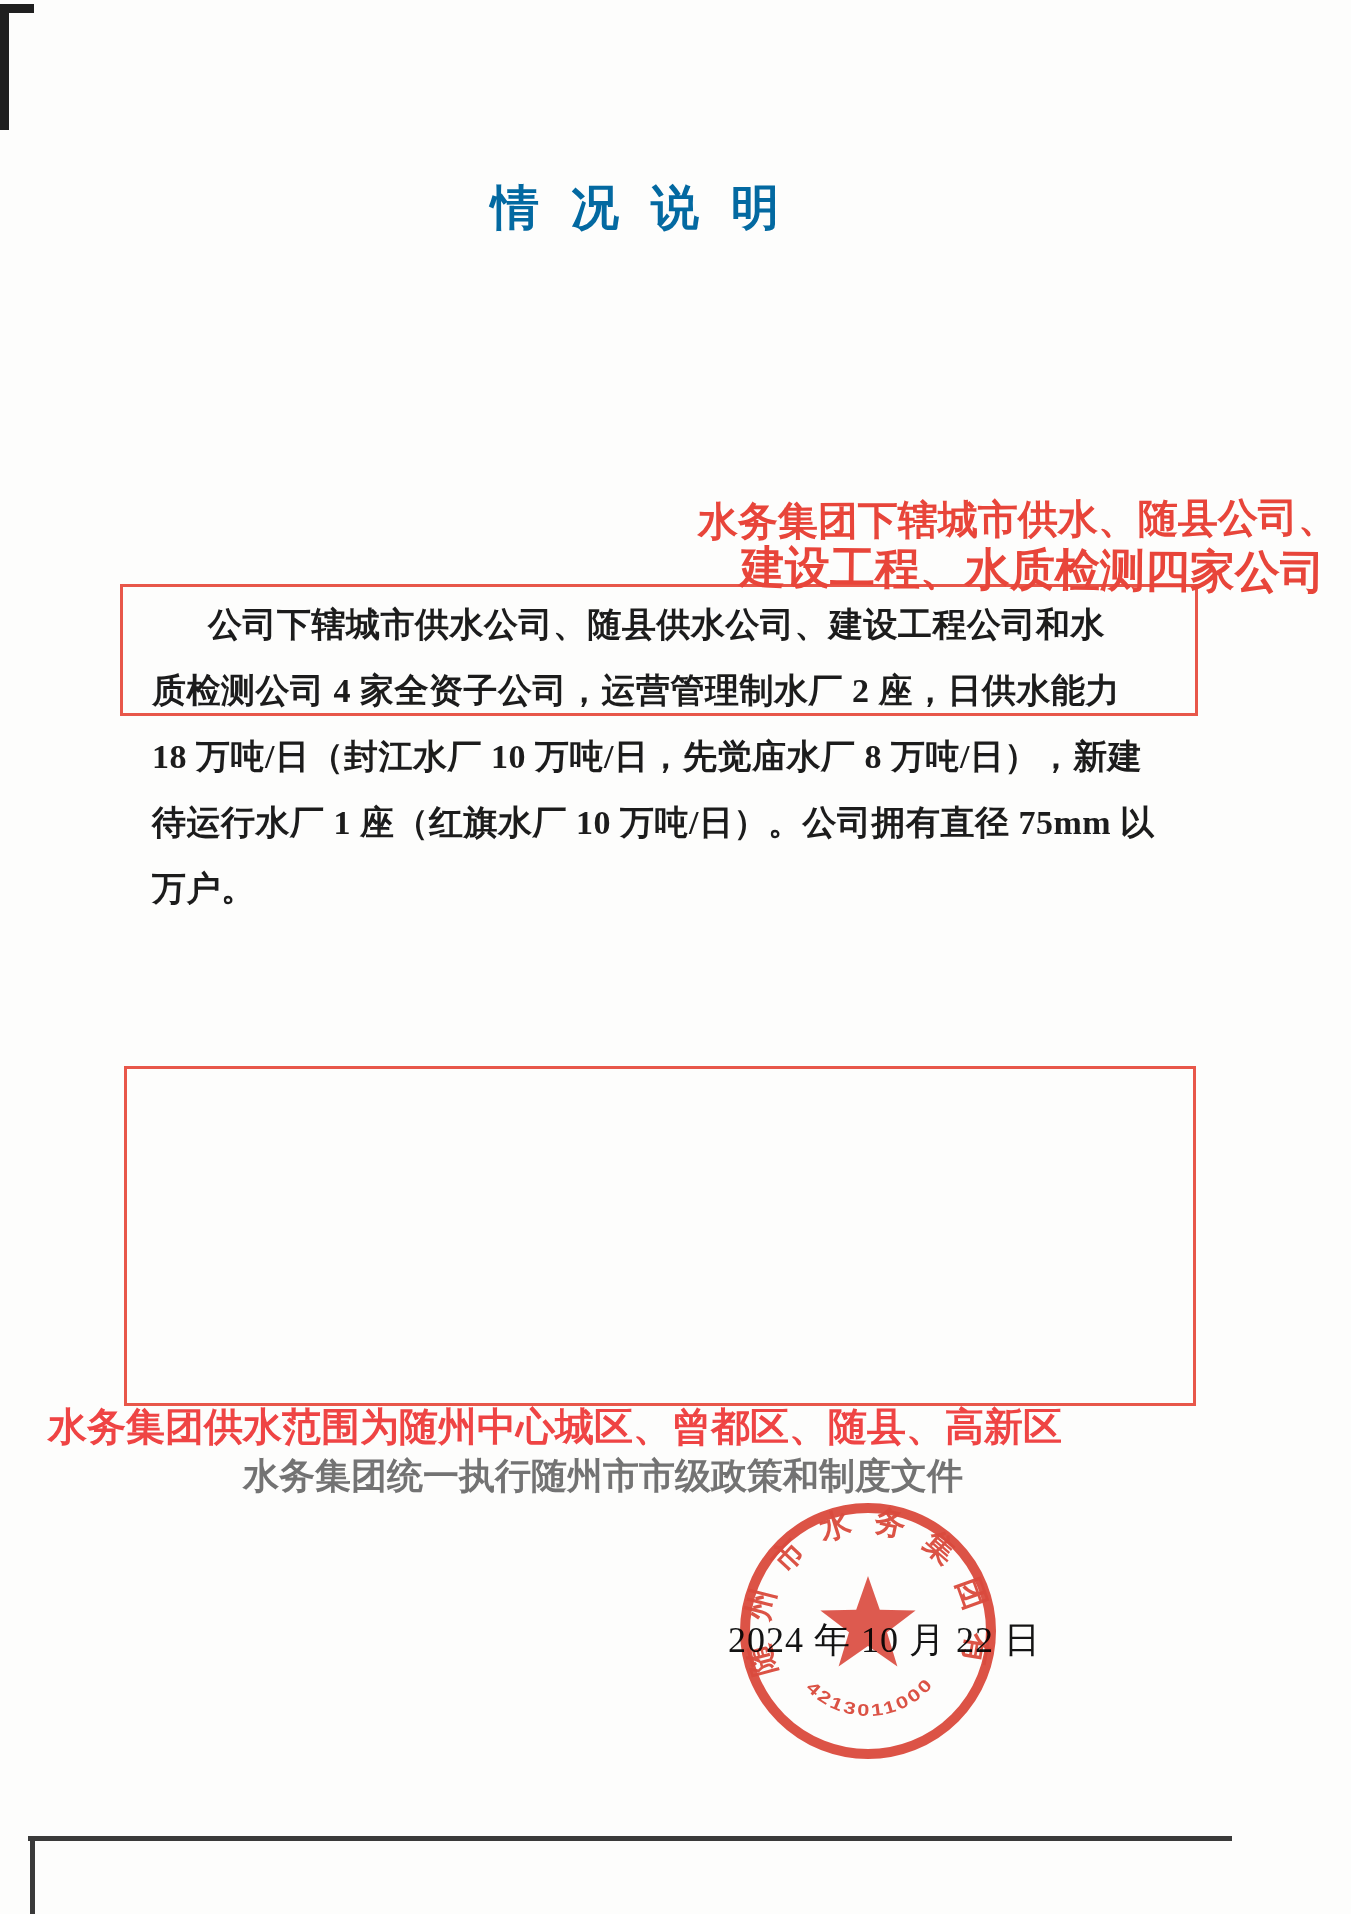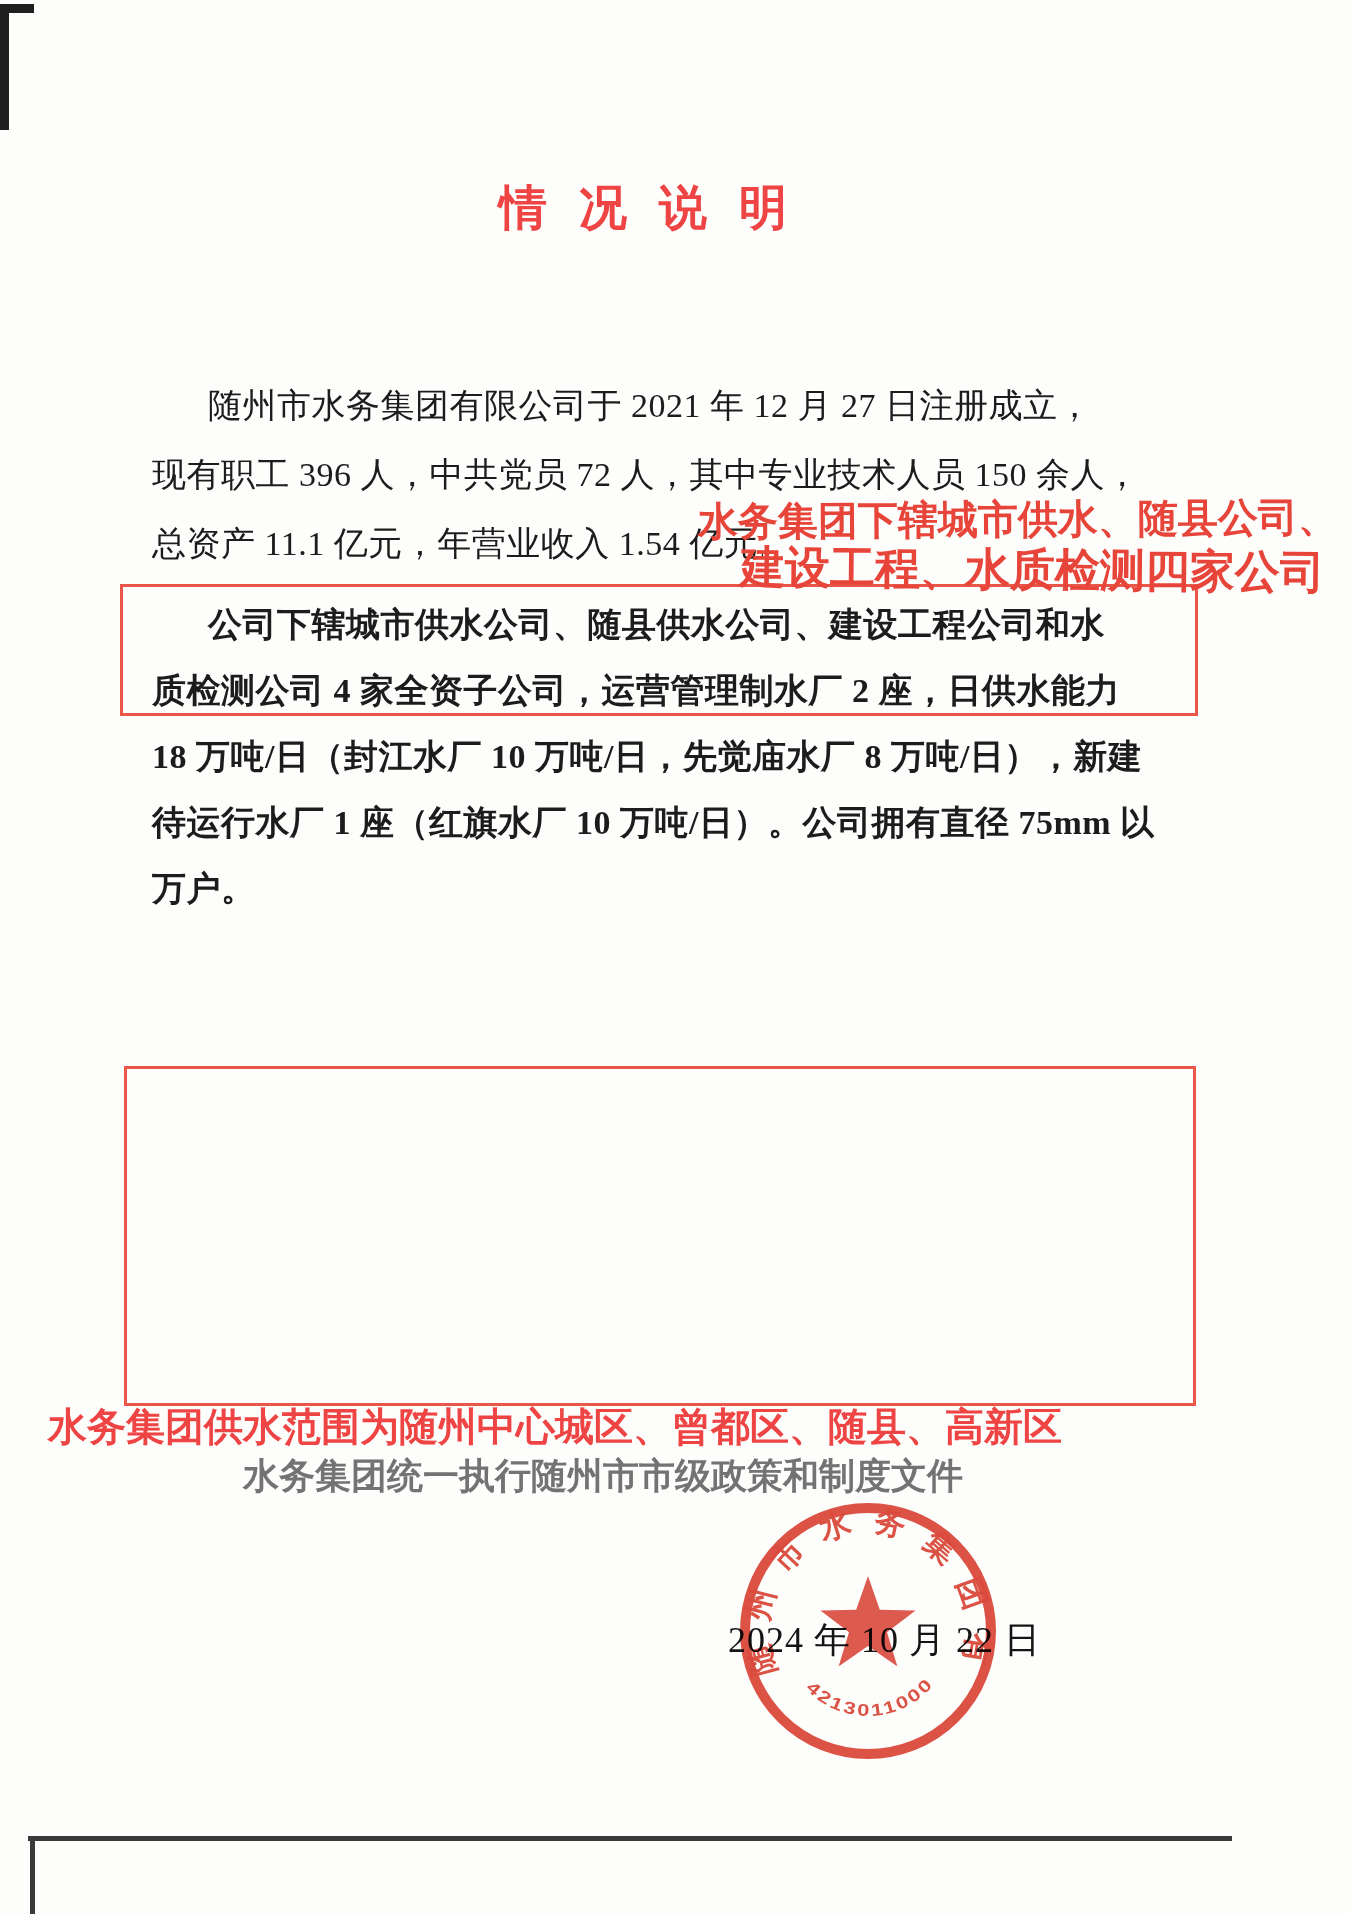--- a/index.html
+++ b/index.html
@@ -14,27 +14,27 @@
   }
   
   .mark{position:absolute;background:#1f1f1f;}
   .mark-tl-v{left:0;top:4px;width:9px;height:126px;}
   .mark-tl-h{left:0;top:4px;width:34px;height:9px;}
   .mark-bottom-h{left:28px;top:1836px;width:1204px;height:5px;background:#3a3a3a;}
   .mark-bottom-v{left:30px;top:1838px;width:5px;height:76px;background:#3a3a3a;}
 
   .title{
     position:absolute;
-    left:348px;top:176px;width:600px;height:64px;
+    left:340px;top:176px;width:600px;height:64px;
     margin:0;
     font-size:48px;font-weight:bold;
     letter-spacing:10px;
     text-align:center;
     white-space:nowrap;
-    color:#ef4444;
+    color:#0369a1;
   }
   .para{position:absolute;left:152px;width:1000px;font-size:34px;line-height:66px;letter-spacing:0.5px;white-space:nowrap;color:#1c1c1c;}
   .para1{top:371px;line-height:69px;}
   .para2{top:592px;font-weight:bold;}
   .para3{top:1062px;}
   .line{white-space:nowrap;}
   .indent{padding-left:56px;}
 
   .annotation{
     position:absolute;
@@ -70,25 +70,20 @@
 
 <div class="page">
 
   <div class="mark mark-tl-v"></div>
   <div class="mark mark-tl-h"></div>
   <div class="mark mark-bottom-h"></div>
   <div class="mark mark-bottom-v"></div>
 
   <h1 class="title">情 况 说 明</h1>
 
-  <div class="para para1">
-    <div class="line indent">随州市水务集团有限公司于 2021 年 12 月 27 日注册成立，</div>
-    <div class="line">现有职工 396 人，中共党员 72 人，其中专业技术人员 150 余人，</div>
-    <div class="line">总资产 11.1 亿元，年营业收入 1.54 亿元。</div>
-  </div>
 
   <div class="annotation note1-l1" style="color: rgb(232, 69, 58);">水务集团下辖城市供水、随县公司、</div>
   <div class="annotation note1-l2" style="color: rgb(232, 69, 58);">建设工程、水质检测四家公司</div>
 
   <div class="redbox box1" style="border: 3px solid rgb(232, 87, 74);"></div>
 
   <div class="para para2">
     <div class="line indent">公司下辖城市供水公司、随县供水公司、建设工程公司和水</div>
     <div class="line">质检测公司 4 家全资子公司，运营管理制水厂 2 座，日供水能力</div>
     <div class="line">18 万吨/日（封江水厂 10 万吨/日，先觉庙水厂 8 万吨/日），新建</div>

